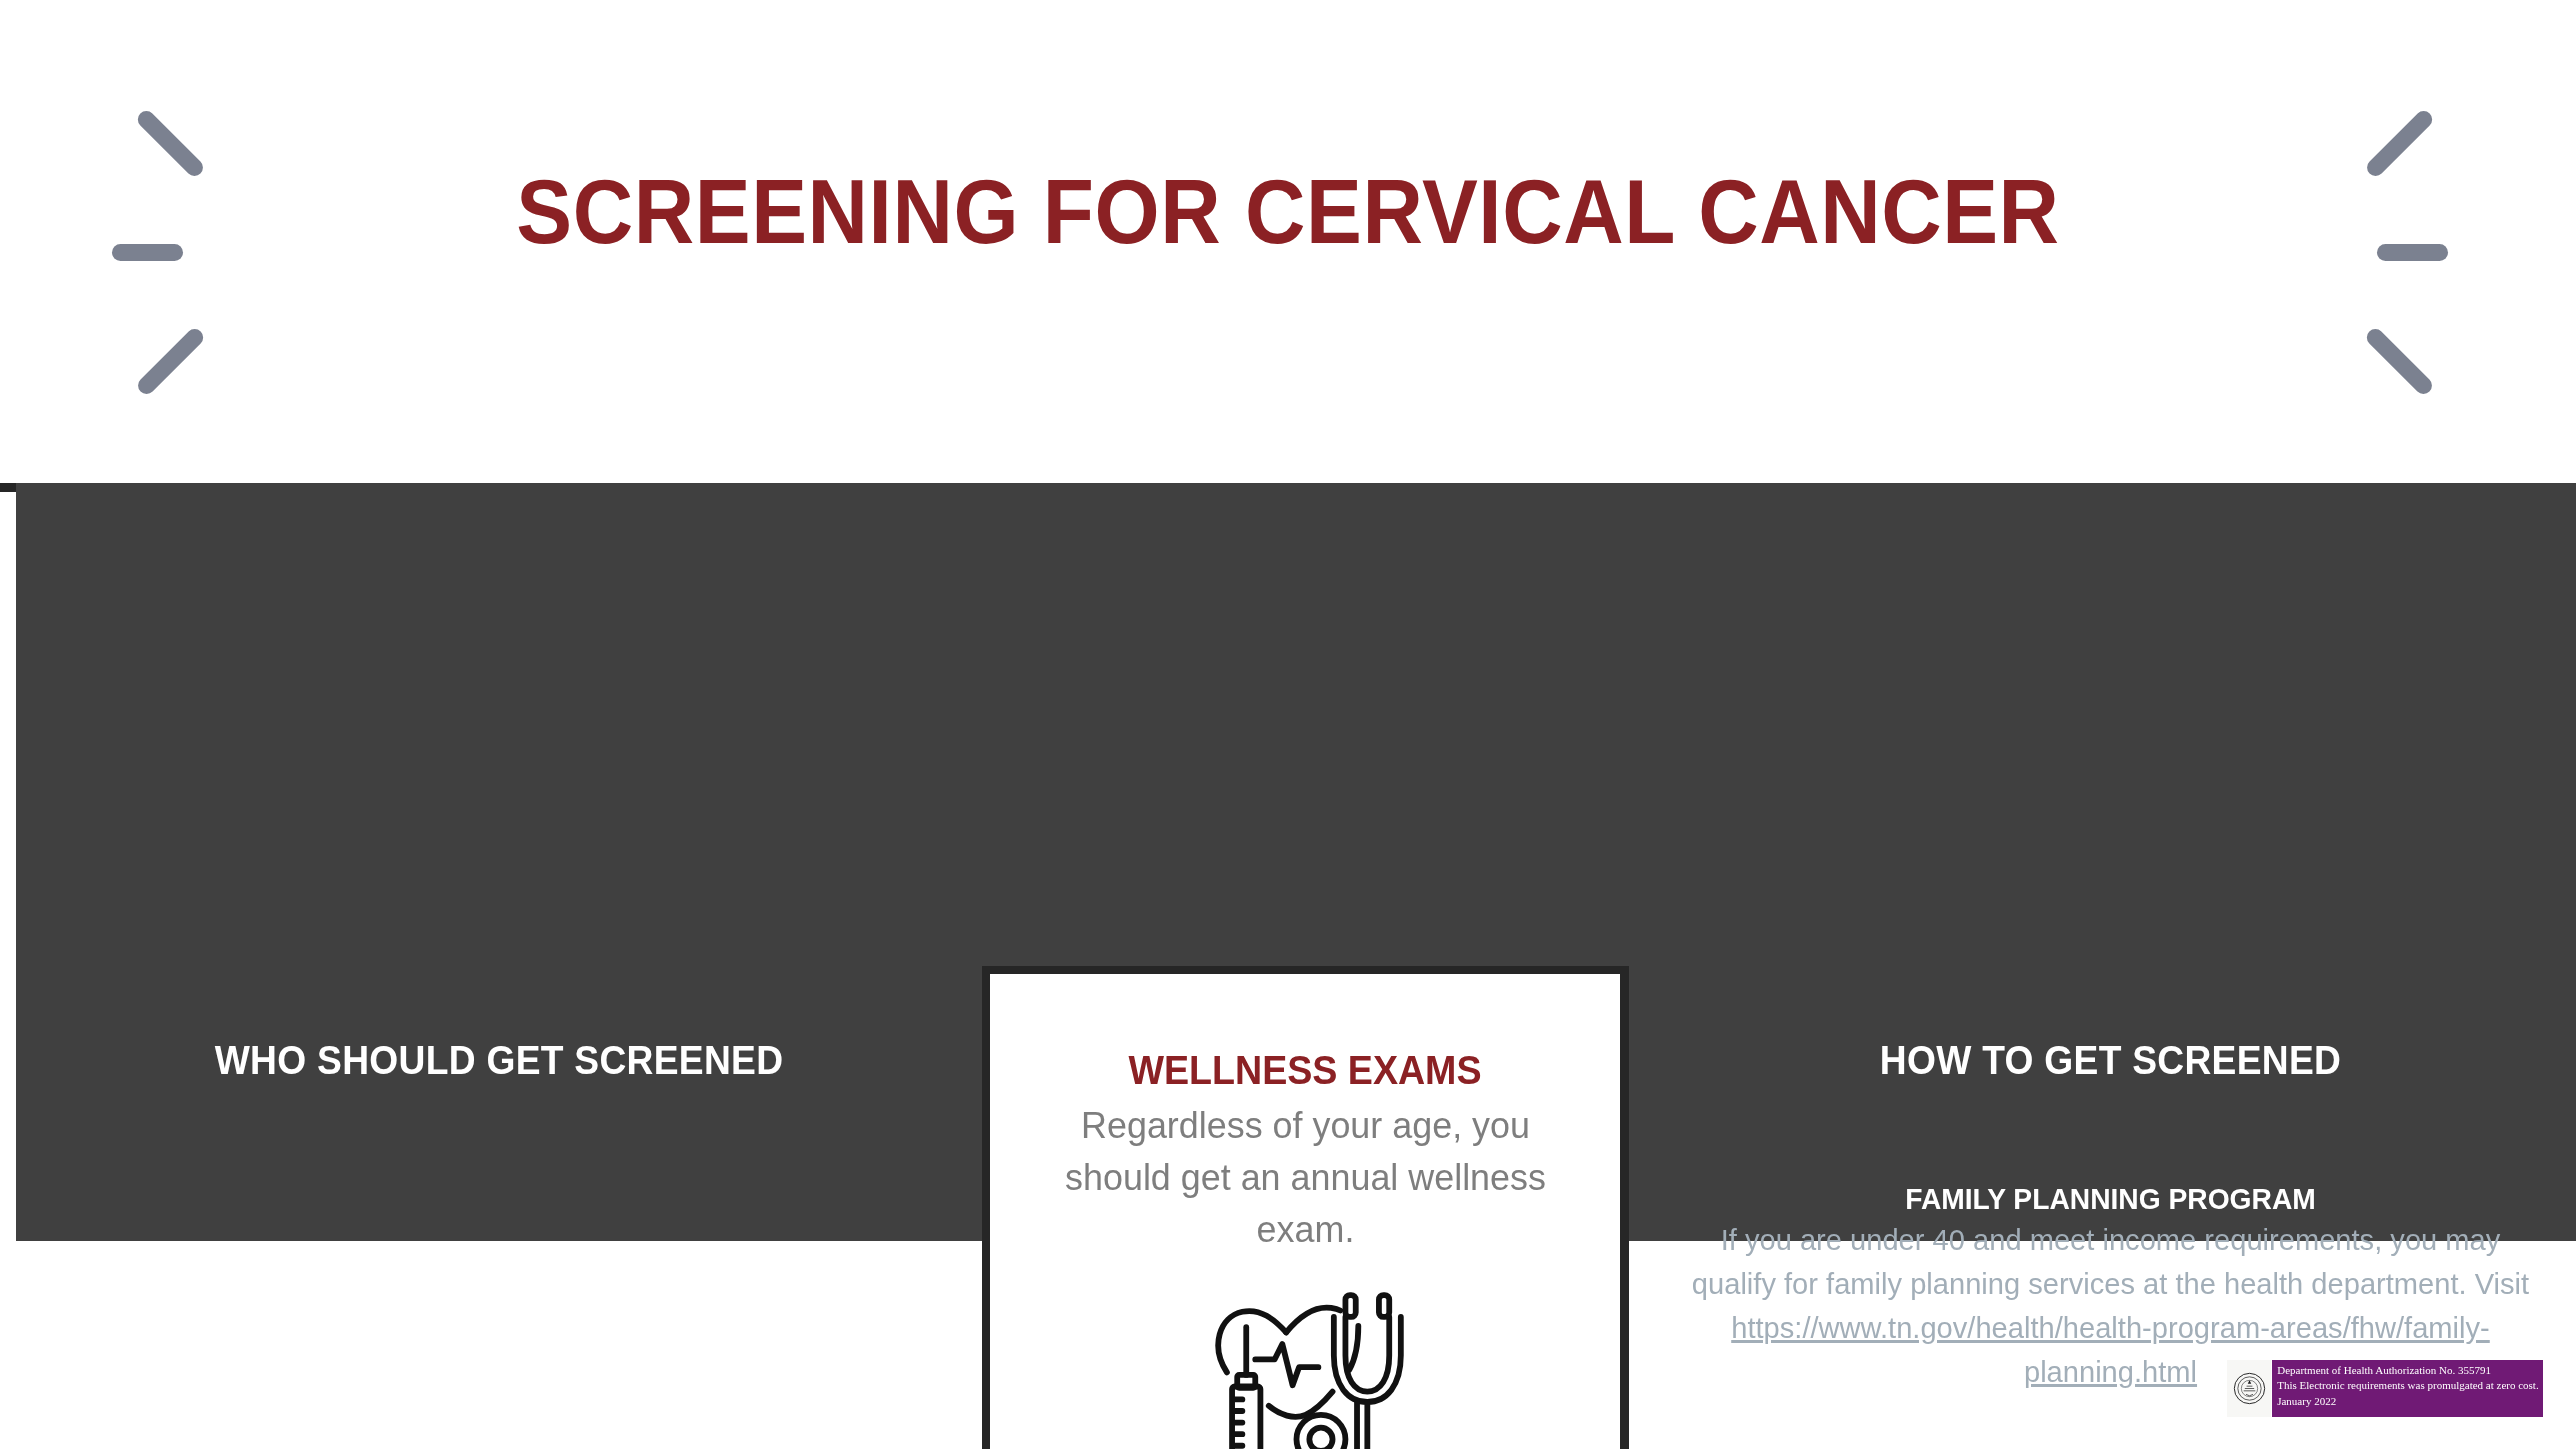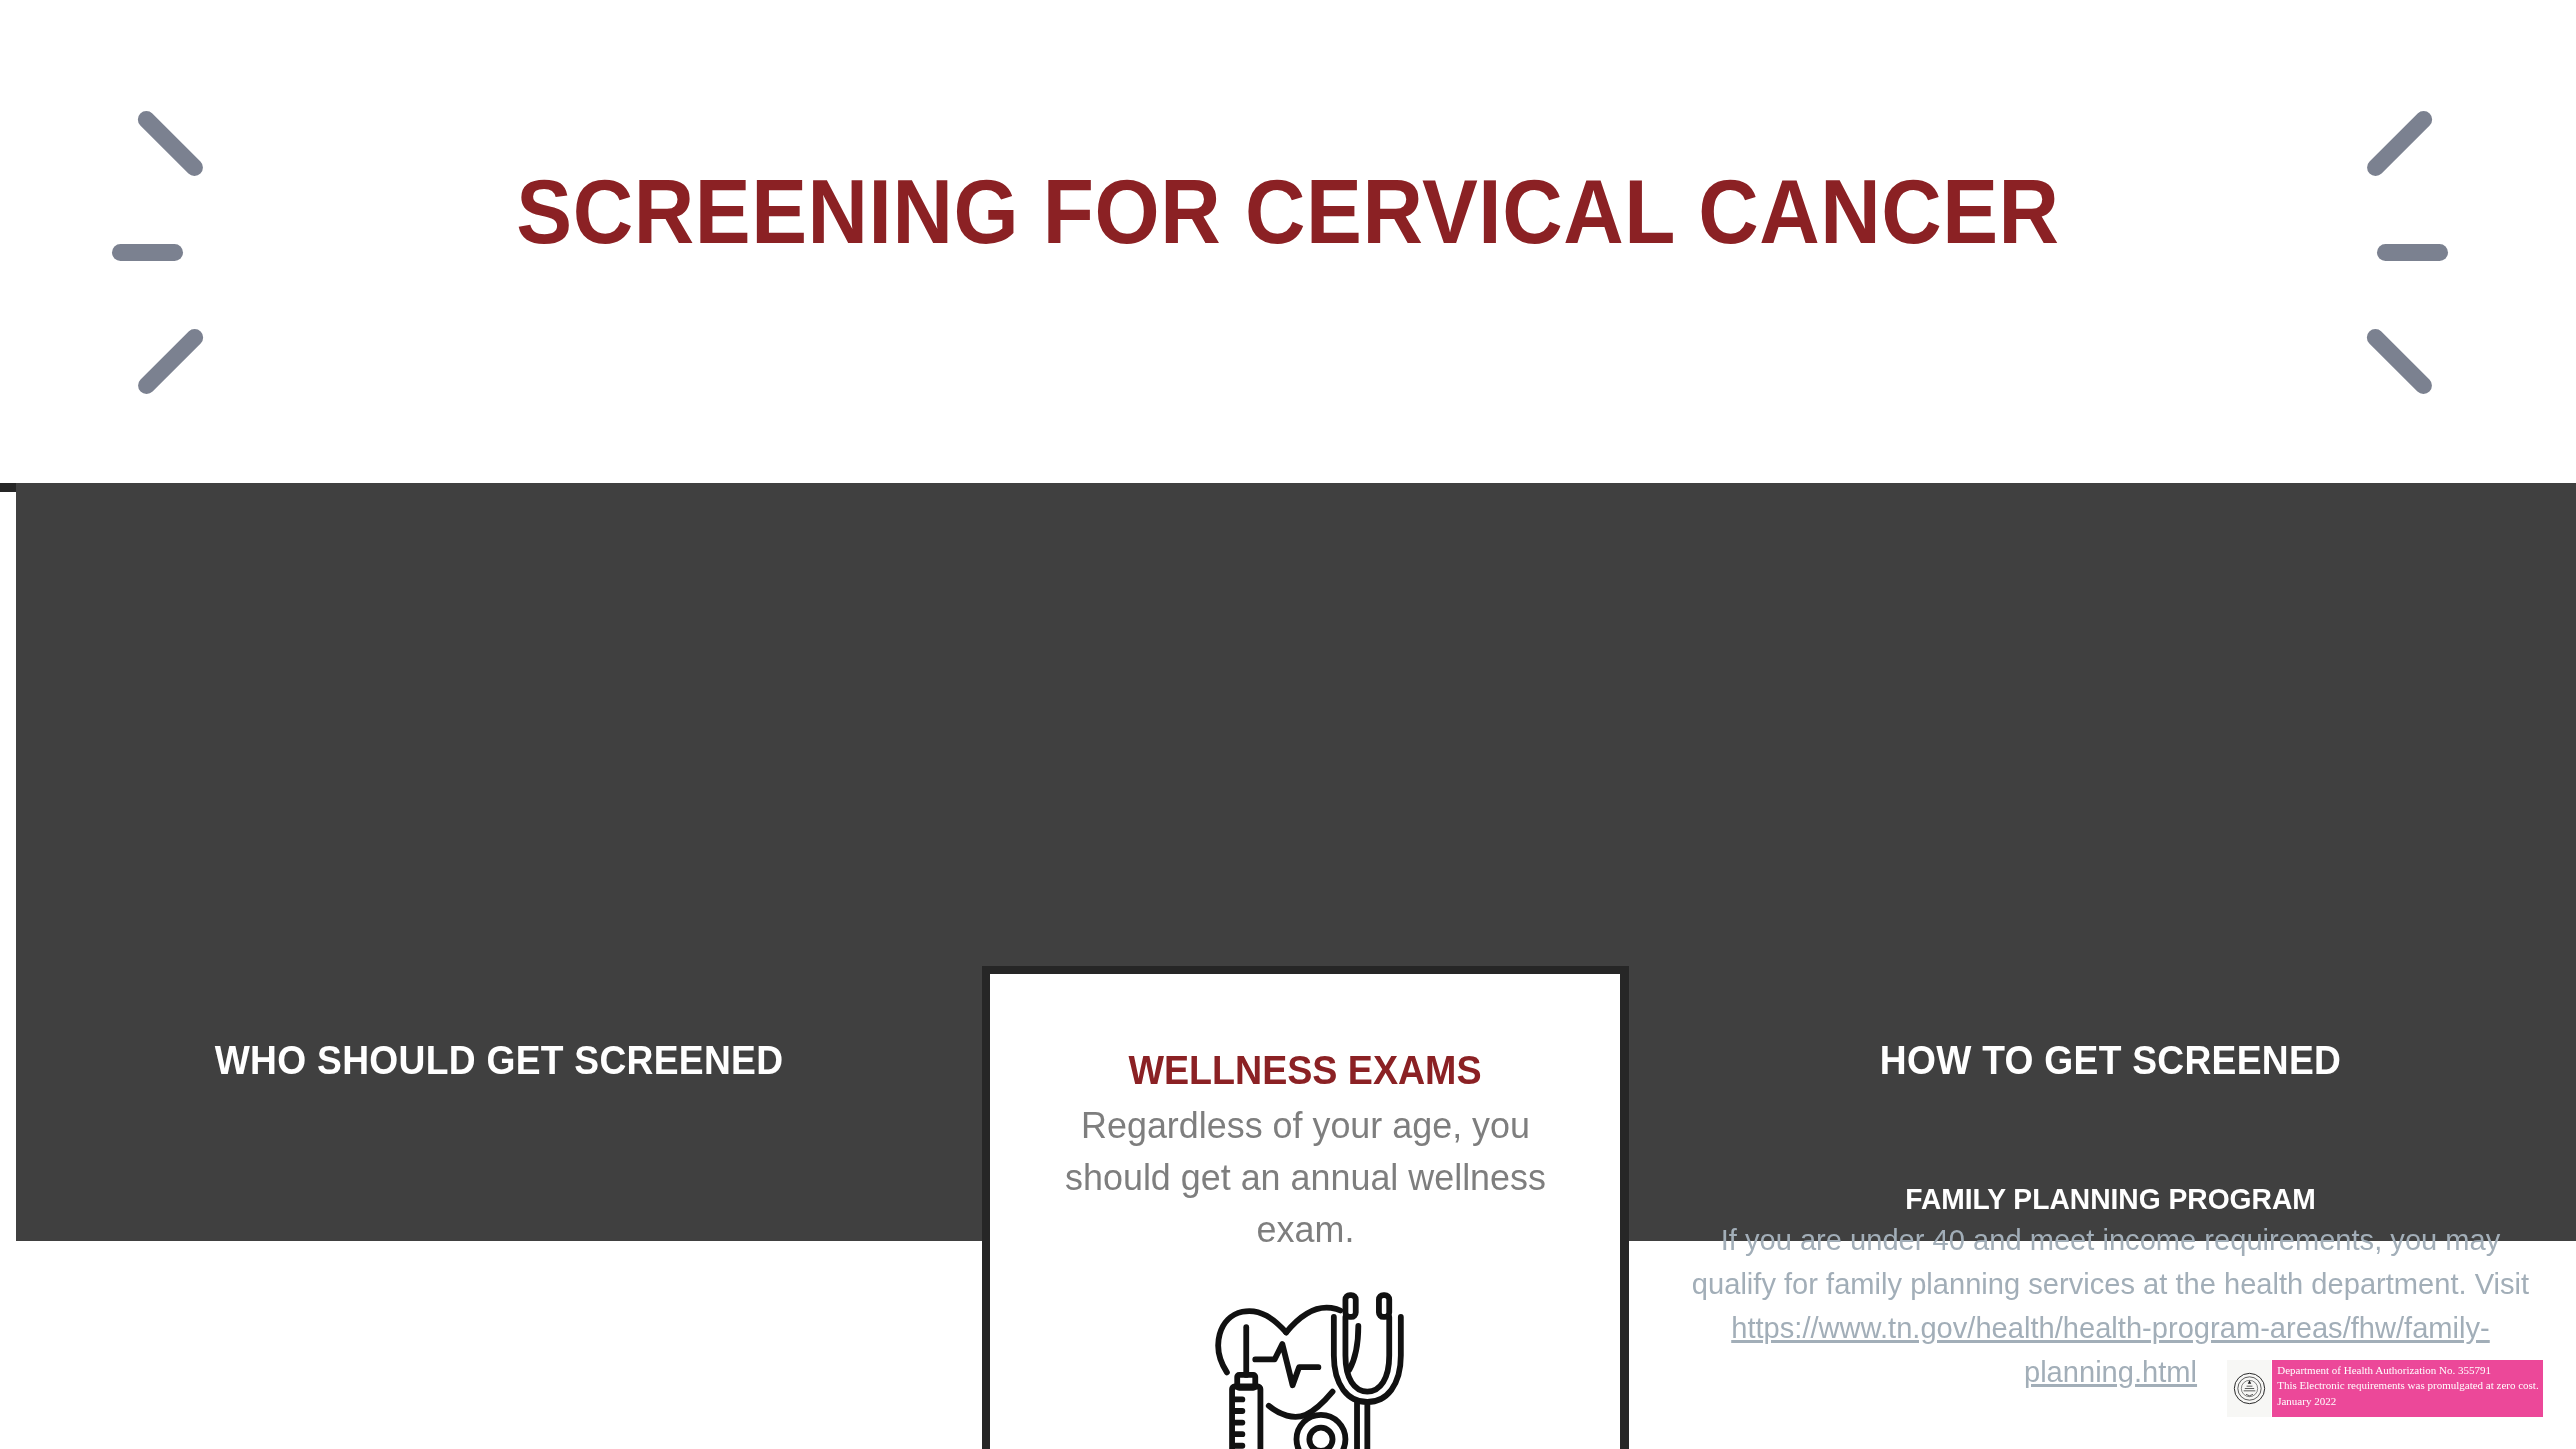--- a/index.html
+++ b/index.html
@@ -113,21 +113,21 @@
     padding:0 39px;
     transform:scaleX(0.97);
   }
   .prog-body .lnk{text-decoration:underline;color:#A2AEB8;}
   .prog-fp{top:213px;}
 
   
   .auth{
     position:absolute;left:2225px;top:1358px;
     width:316px;height:57px;
-    border:2.6px solid #ffffff;background:#ec4899;
+    border:2.6px solid #ffffff;background:#701a75;
     display:flex;align-items:stretch;
   }
   .auth-seal{
     width:44px;background:#F7F7F5;border-right:1.9px solid #ffffff;
     display:flex;align-items:center;justify-content:center;
   }
   .auth-text{
     flex:1;padding:2.6px 0 0 5.2px;
     font-family:"Liberation Serif",serif;
     font-size:11px;line-height:15.5px;color:#ffffff;

